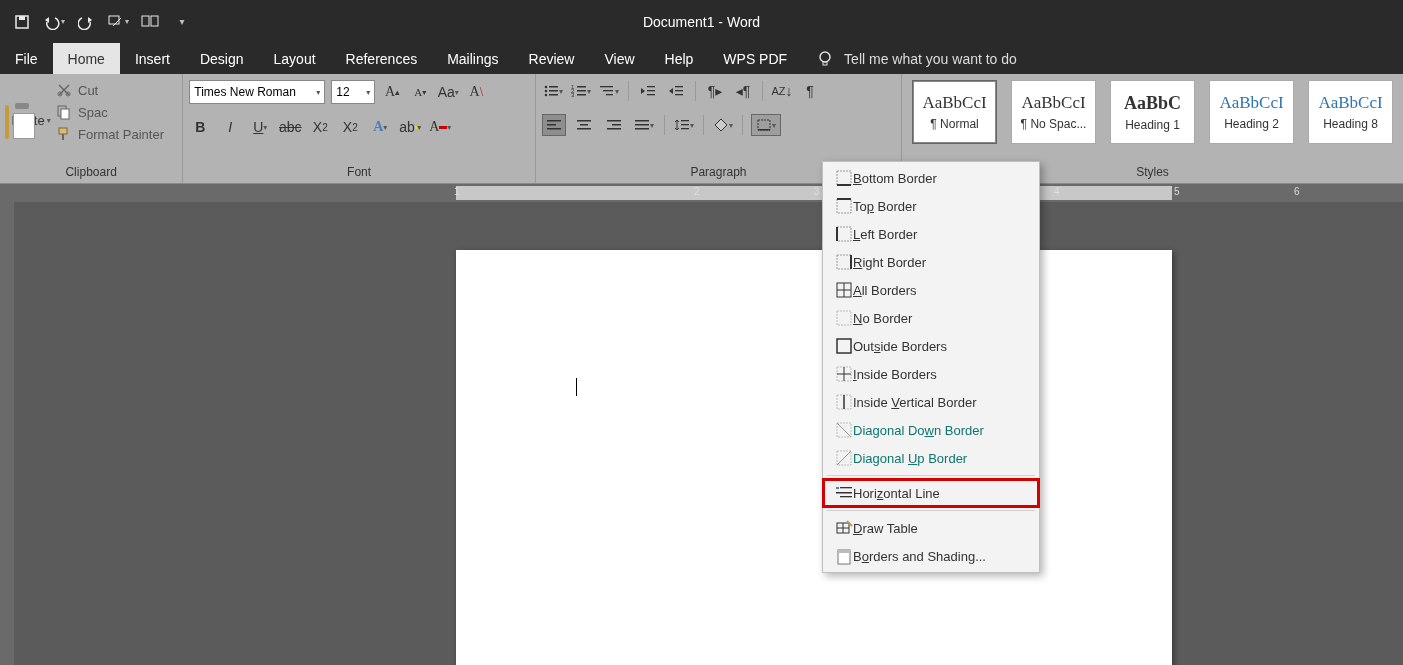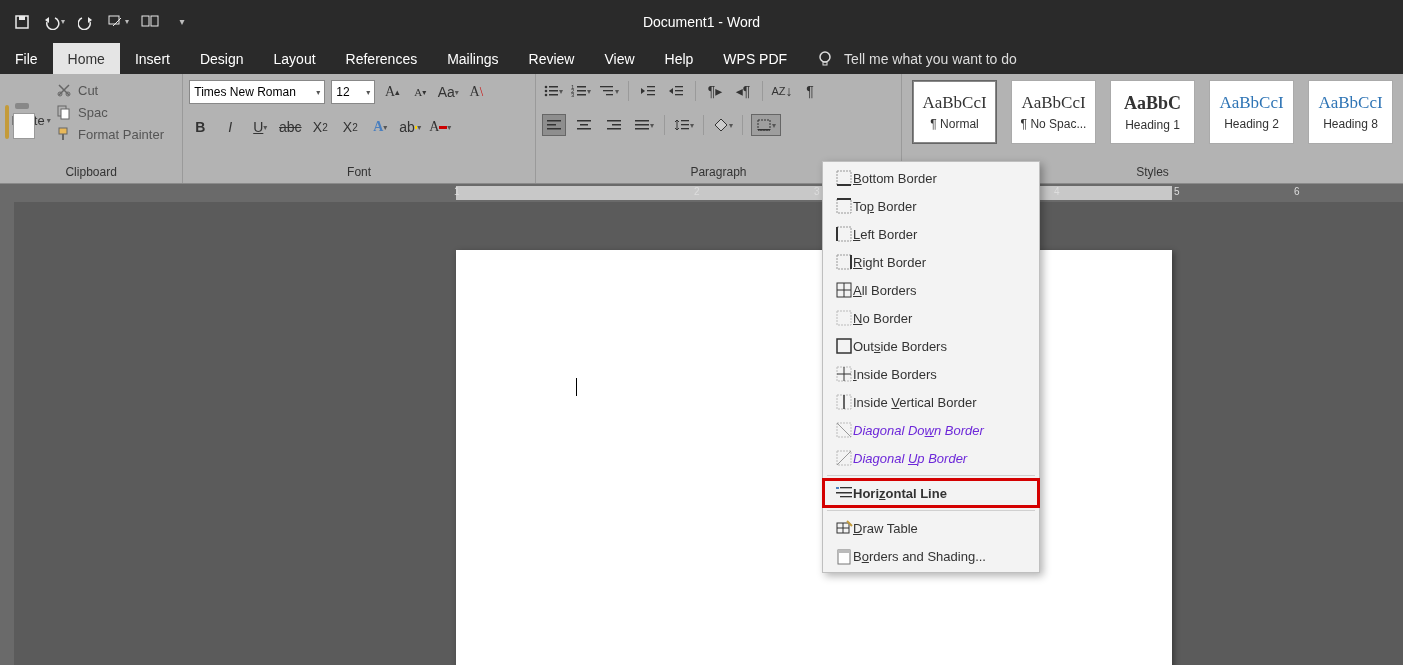--- a/index.html
+++ b/index.html
@@ -57,22 +57,22 @@
 .ruler-tick { position: absolute; top: 2px; font-size: 10px; color: #ddd; }
 
 .workspace { position: relative; display: flex; height: calc(665px - 43px - 31px - 110px - 18px); }
 .vruler { width: 14px; background: #6a6a6a; }
 .canvas { flex: 1; background: #5b5b5b; position: relative; }
 .page { position: absolute; left: 442px; top: 48px; width: 716px; height: 900px; background: #fff; box-shadow: 2px 2px 6px rgba(0,0,0,0.4); }
 .cursor { position: absolute; left: 120px; top: 128px; width: 1px; height: 18px; background: #000; }
 
 .dropdown { position: absolute; left: 822px; top: 161px; width: 218px; background: #f3f3f3; border: 1px solid #bfbfbf; box-shadow: 3px 3px 8px rgba(0,0,0,0.3); padding: 2px 0; z-index: 50; }
 .dd-item { height: 28px; display: flex; align-items: center; padding: 0 12px; font-size: 13px; color: #333; }
-.dd-item.disabled { color: #6d28d9; font-style: italic; }
-.dd-item.highlight { outline: 3px solid #d40000; outline-offset: -2px; font-weight: bold; }
+.dd-item.disabled { color: #0f766e; }
+.dd-item.highlight { outline: 3px solid #d40000; outline-offset: -2px; }
 .dd-sep { height: 1px; background: #d0d0d0; margin: 3px 4px; }
 .dd-icon { width: 18px; height: 18px; display: flex; align-items: center; justify-content: center; }
 .mnemonic { text-decoration: underline; }
 
 svg { display: block; }
 .caret { font-size: 8px; color: #555; }
 .sub { font-size: 10px; vertical-align: sub; }
 .sup { font-size: 10px; vertical-align: super; }
 </style>
 </head>

